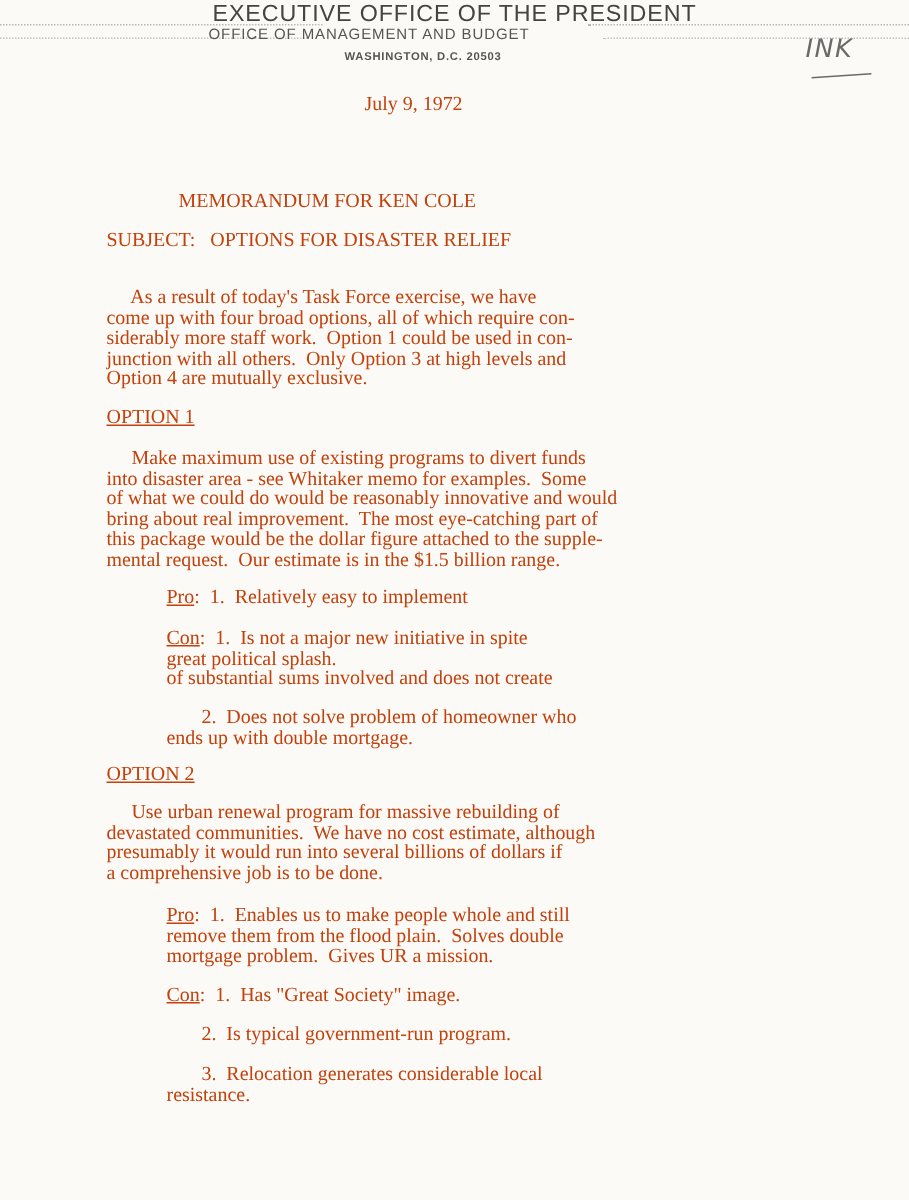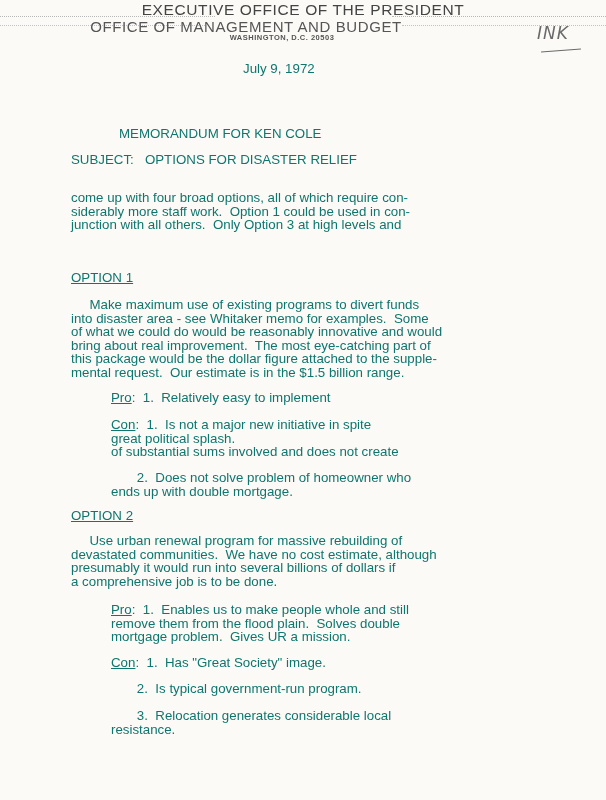--- a/index.html
+++ b/index.html
@@ -4,28 +4,28 @@
 <style>
   html, body { margin: 0; padding: 0; }
   body {
     width: 606px; height: 800px; overflow: hidden;
     background: #fbfaf6;
     position: relative;
     color: #3a3a3a;
   }
   .letterhead { position: absolute; left: 0; top: 0; width: 606px; text-align: center; font-family: "Liberation Sans", sans-serif; }
   .lh-title { position: absolute; top: 1px; left: 0; width: 606px; font-size: 15.5px; letter-spacing: 0.6px; color: #444; }
-  .lh-sub { position: absolute; top: 18px; left: 0; width: 492px; font-size: 15px; letter-spacing: 0.6px; color: #555; }
+  .lh-sub { position: absolute; top: 18px; left: 0; width: 492px; font-size: 10px; letter-spacing: 0.6px; color: #555; }
   .lh-rule { position: absolute; top: 16px; height: 0; border-top: 1px dotted #b8b8b8; }
   .lh-rule2 { position: absolute; top: 25px; height: 0; border-top: 1px dotted #c2c2c2; }
   .lh-city { position: absolute; top: 33px; left: 0; width: 564px; font-size: 7.5px; letter-spacing: 0.5px; color: #555; font-weight: bold; }
   .ink { position: absolute; left: 537px; top: 23px; font-family: "DejaVu Sans", sans-serif; font-style: italic; font-size: 17px; color: #6a6a6a; letter-spacing: 1px; }
   .ink-line { position: absolute; left: 541px; top: 50px; width: 40px; border-top: 1.5px solid #6a6a6a; transform: rotate(-4deg); }
 
-  .mono { font-family: Liberation Sans, sans-serif; font-size: 13.3px; line-height: 13.6px; color: #0f766e; white-space: pre; position: absolute; }
+  .mono { font-family: Liberation Serif, serif; font-size: 13.3px; line-height: 13.6px; color: #c2410c; white-space: pre; position: absolute; }
   .u { text-decoration: underline; }
   .date { left: 243px; top: 62px; }
 </style>
 </head>
 <body>
 
 <div class="letterhead">
   <div class="lh-title">EXECUTIVE OFFICE OF THE PRESIDENT</div>
   <div class="lh-rule" style="left:0;width:215px;"></div>
   <div class="lh-rule" style="left:392px;width:214px;"></div>
@@ -37,21 +37,21 @@
 
 <div class="ink">INK</div>
 <div class="ink-line"></div>
 
 <div class="mono date">July 9, 1972</div>
 
 <div class="mono" style="left:71px;top:127px;margin-left:48px;">MEMORANDUM FOR KEN COLE</div>
 
 <div class="mono" style="left:71px;top:153px;"><span>SUBJECT:</span>   <span>OPTIONS FOR DISASTER RELIEF</span></div>
 
-<div class="mono" style="left:71px;top:191px;"><div>come up with four broad options, all of which require con-</div><div>siderably more staff work.  Option 1 could be used in con-</div><div>junction with all others.  Only Option 3 at high levels and</div></div>
+<div class="mono" style="left:71px;top:191px;"><div>     As a result of today's Task Force exercise, we have</div><div>come up with four broad options, all of which require con-</div><div>siderably more staff work.  Option 1 could be used in con-</div><div>junction with all others.  Only Option 3 at high levels and</div><div>Option 4 are mutually exclusive.</div></div>
 
 <div class="mono u" style="left:71px;top:271px;">OPTION 1</div>
 
 <div class="mono" style="left:71px;top:298px;"><div>     Make maximum use of existing programs to divert funds</div><div>into disaster area - see Whitaker memo for examples.  Some</div><div>of what we could do would be reasonably innovative and would</div><div>bring about real improvement.  The most eye-catching part of</div><div>this package would be the dollar figure attached to the supple-</div><div>mental request.  Our estimate is in the $1.5 billion range.</div></div>
 
 <div class="mono" style="left:111px;top:391px;"><span class="u">Pro</span><span>:  1.  Relatively easy to implement</span></div>
 
 <div class="mono" style="left:111px;top:418px;"><div><span class="u">Con</span><span>:  1.  Is not a major new initiative in spite</span></div><div>great political splash.</div><div>of substantial sums involved and does not create</div></div>
 
 <div class="mono" style="left:111px;top:471px;"><div>       2.  Does not solve problem of homeowner who</div><div>ends up with double mortgage.</div></div>

